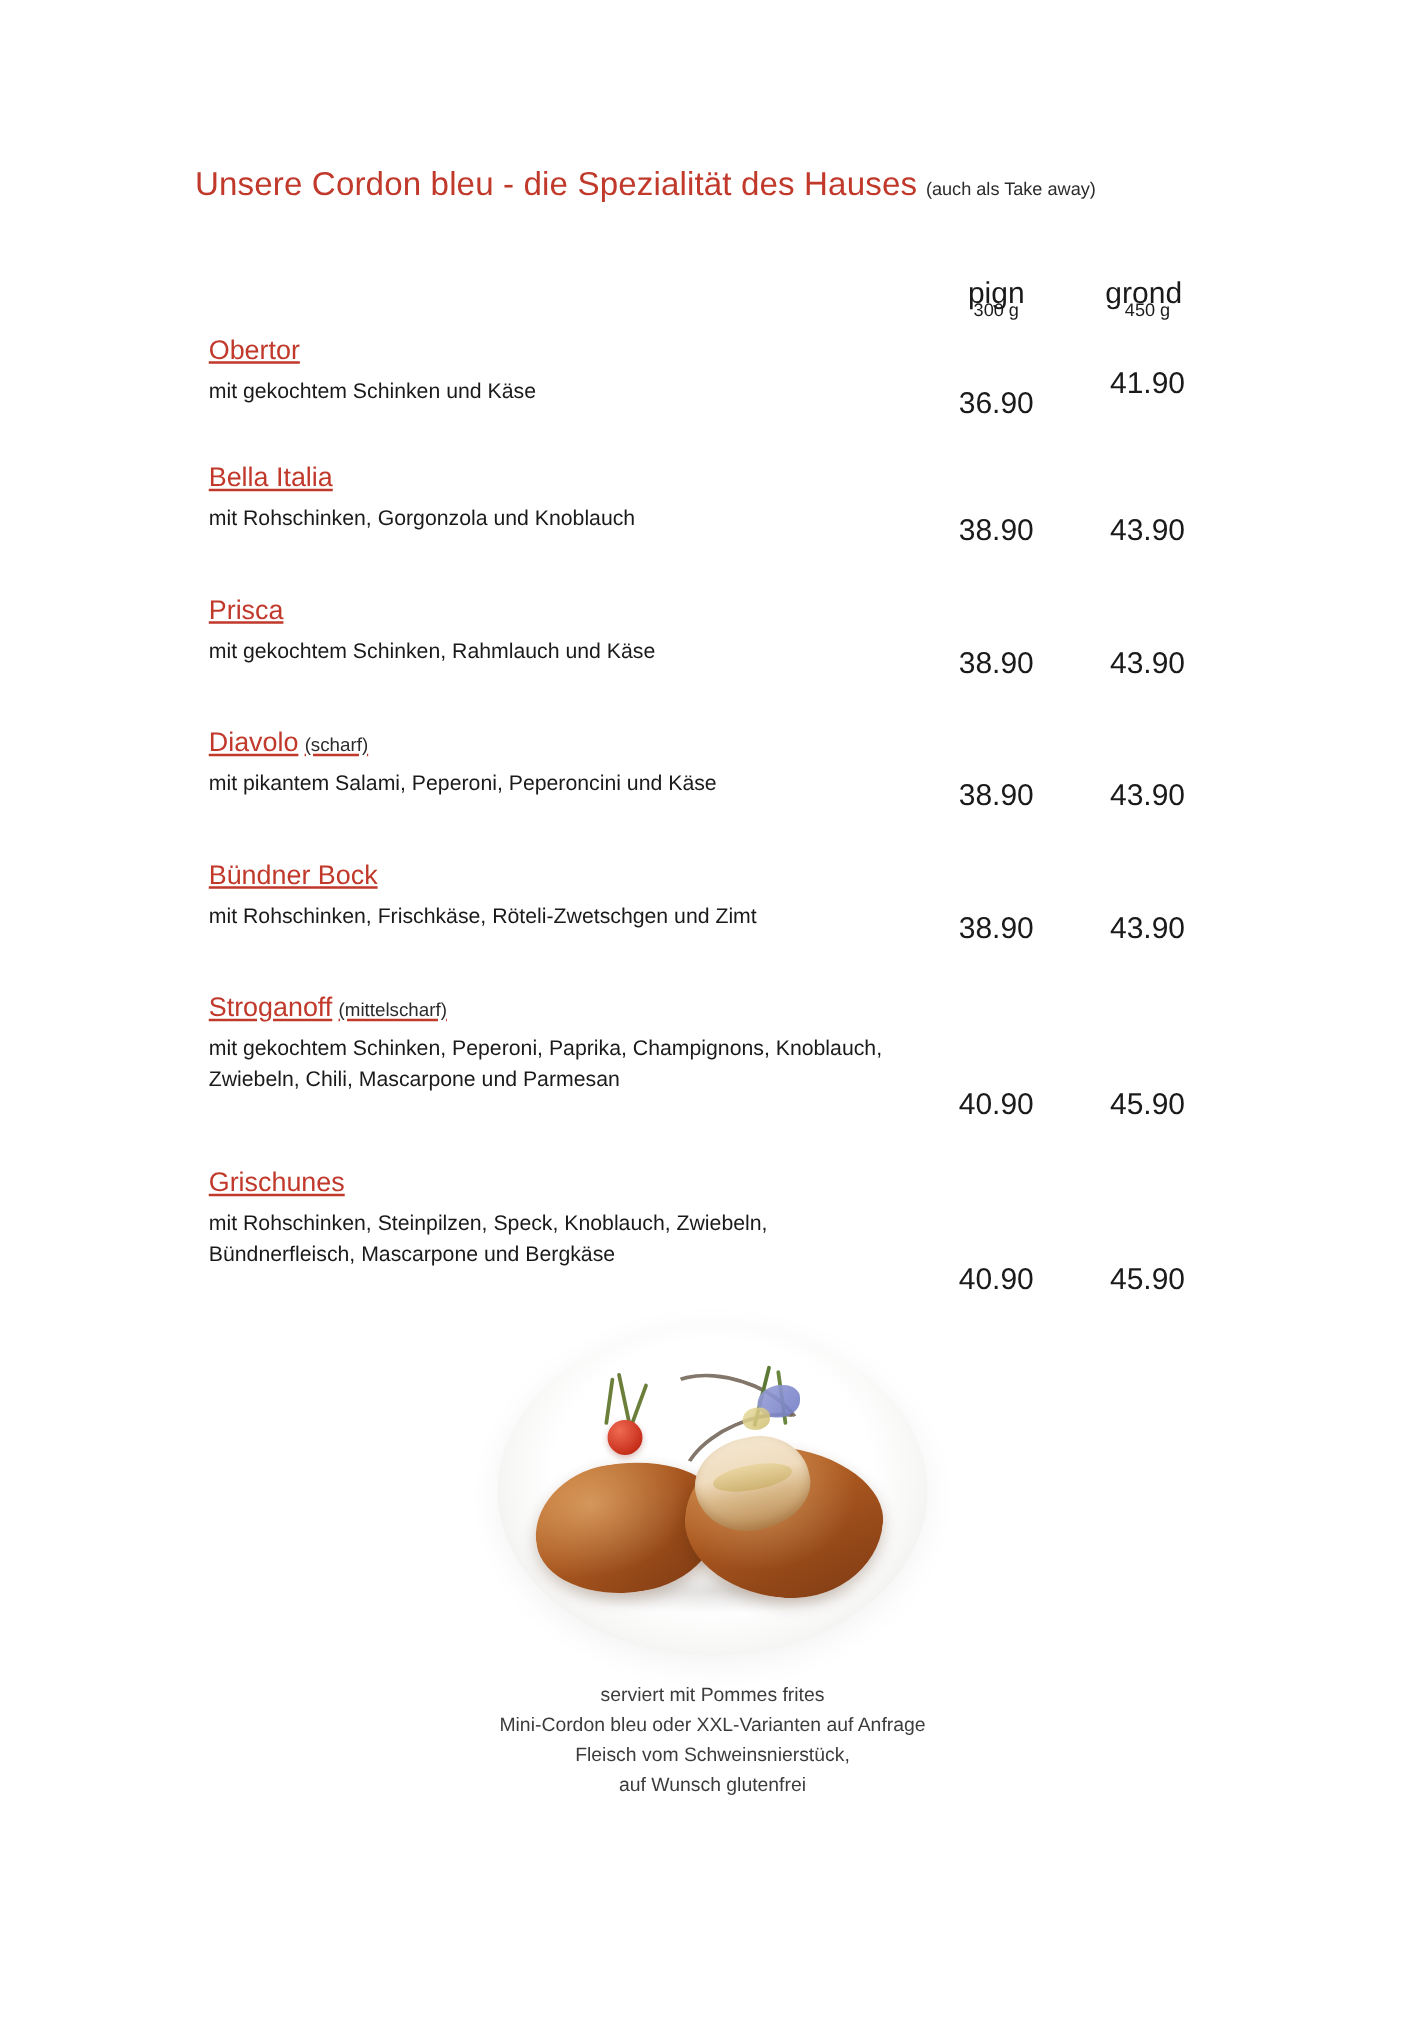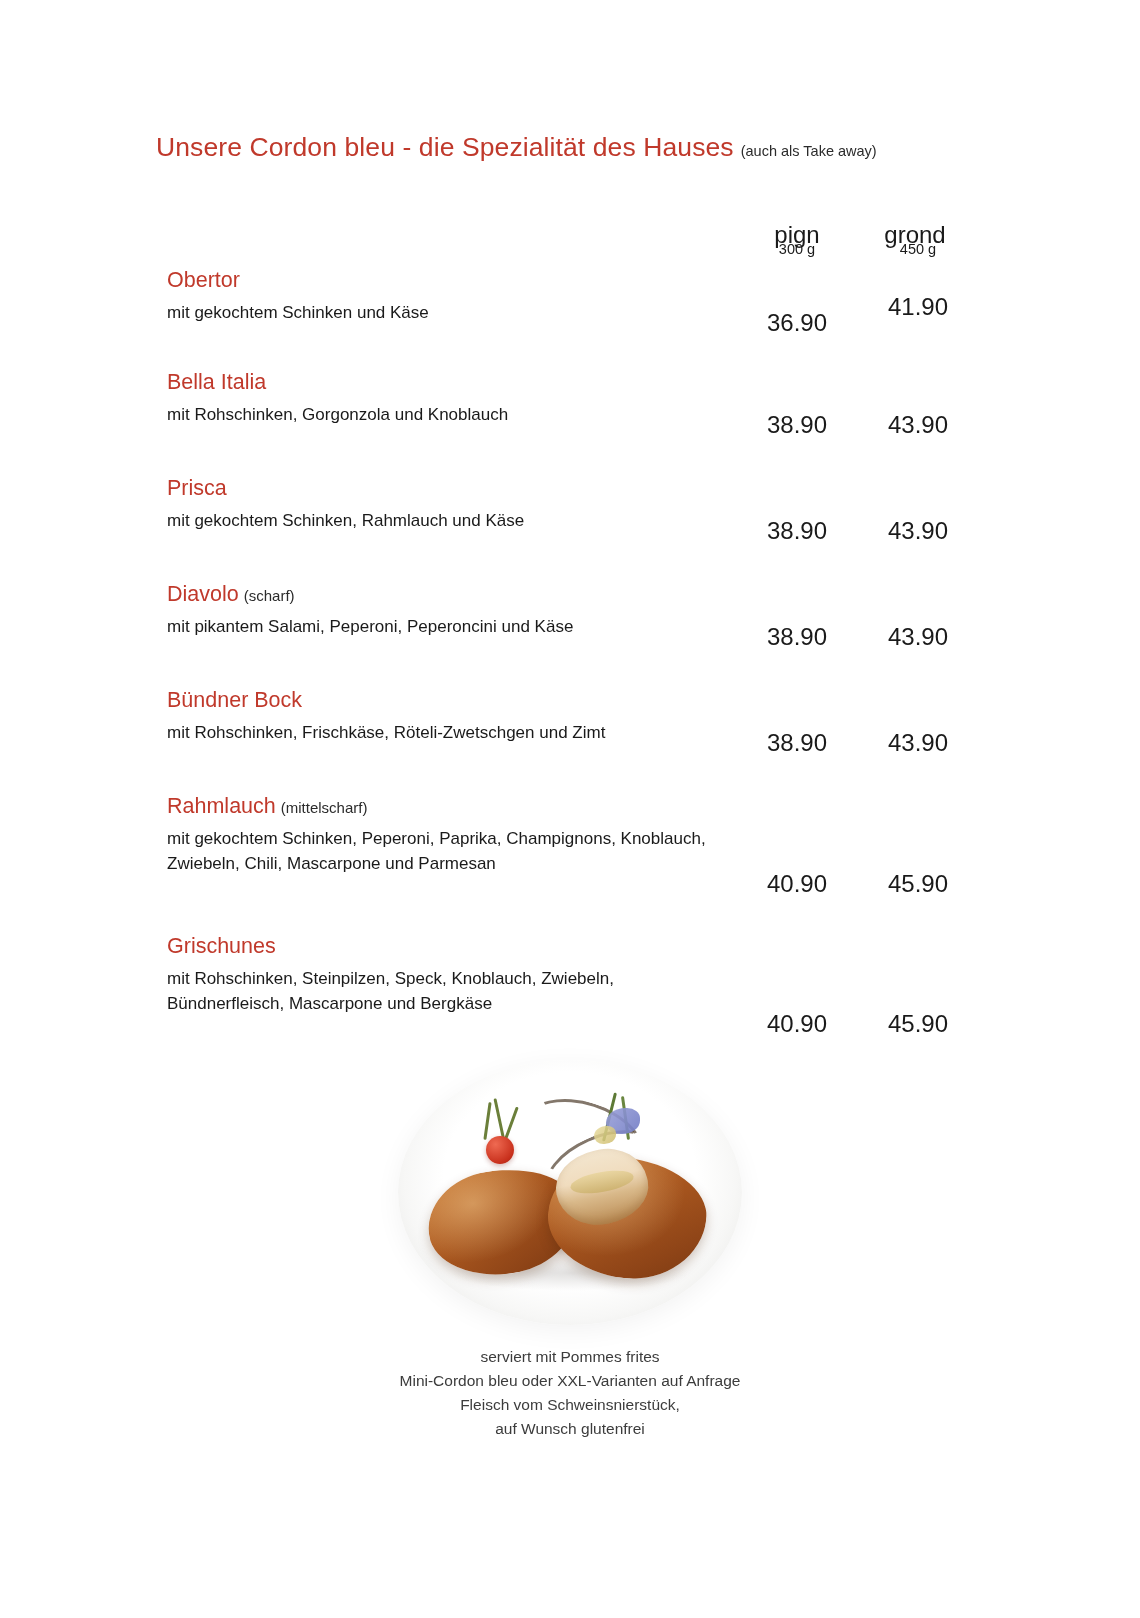--- a/index.html
+++ b/index.html
@@ -73,20 +73,21 @@
   .item-text {
     position: absolute;
     left: 167px;
     width: 560px;
   }
   .item-name {
     font-size: 21.5px;
     color: #c0392b;
     line-height: 1.0;
     white-space: nowrap;
+    text-decoration: underline;
   }
   .item-note {
     font-size: 15px;
     color: #2b2b2b;
     margin-left: 5px;
   }
   .item-desc {
     font-size: 17px;
     color: #1a1a1a;
     line-height: 1.5;
@@ -292,21 +293,21 @@
       <div class="item-text" style="top:0">
         <div class="item-name"><span>Bündner Bock</span></div>
         <div class="item-desc">mit Rohschinken, Frischkäse, Röteli-Zwetschgen und Zimt</div>
       </div>
       <div class="price pign" style="top:39px">38.90</div>
       <div class="price grond" style="top:39px">43.90</div>
     </div>
 
     <div class="item" style="height:140px">
       <div class="item-text" style="top:0">
-        <div class="item-name"><span>Rahmlauch</span><span class="item-note">(mittelscharf)</span></div>
+        <div class="item-name"><span>Stroganoff</span><span class="item-note">(mittelscharf)</span></div>
         <div class="item-desc">mit gekochtem Schinken, Peperoni, Paprika, Champignons, Knoblauch, Zwiebeln, Chili, Mascarpone und Parmesan</div>
       </div>
       <div class="price pign" style="top:74px">40.90</div>
       <div class="price grond" style="top:74px">45.90</div>
     </div>
 
     <div class="item" style="height:140px">
       <div class="item-text" style="top:0">
         <div class="item-name"><span>Grischunes</span></div>
         <div class="item-desc">mit Rohschinken, Steinpilzen, Speck, Knoblauch, Zwiebeln, Bündnerfleisch, Mascarpone und Bergkäse</div>

